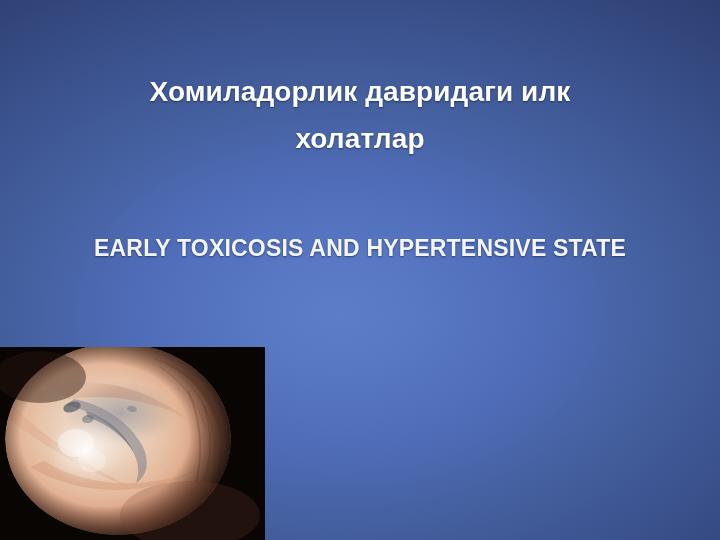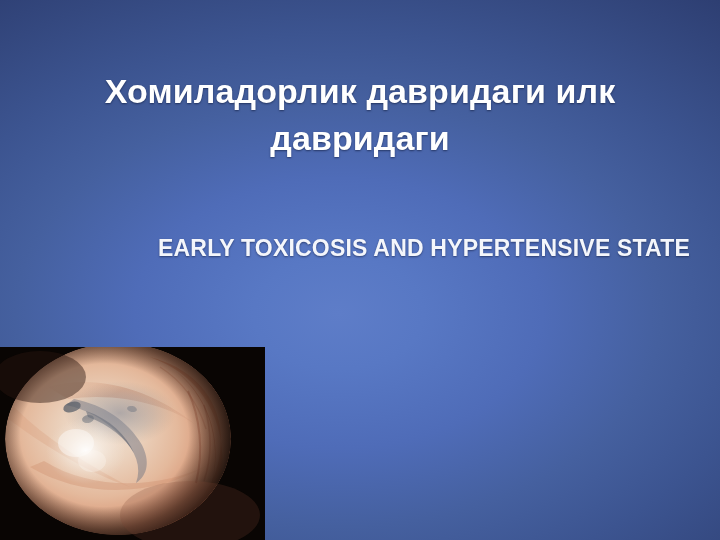--- a/index.html
+++ b/index.html
@@ -33,21 +33,21 @@
   #title-block {
     position: absolute;
     left: 30px;
     top: 68px;
     width: 660px;
     text-align: center;
     pointer-events: none;
   }
   .title-line {
     color: #ffffff;
-    font-size: 34px;
+    font-size: 28px;
     font-weight: bold;
     line-height: 47px;
     letter-spacing: 0.1px;
     white-space: nowrap;
     text-shadow: 0 1px 2px rgba(10,18,48,0.55);
   }
   #subtitle-block {
     position: absolute;
     left: 30px;
     top: 233px;
@@ -56,21 +56,20 @@
     pointer-events: none;
   }
   .subtitle-line {
     color: #f4f6fb;
     font-size: 23px;
     font-weight: bold;
     line-height: 30px;
     letter-spacing: 0.2px;
     white-space: nowrap;
     text-shadow: 0 1px 2px rgba(10,18,48,0.5);
-    text-align: right;
   }
 
   
   #photo {
     position: absolute;
     left: 0;
     top: 347px;
     width: 265px;
     height: 193px;
     overflow: hidden;
@@ -78,21 +77,21 @@
   }
   #photo svg { display: block; width: 265px; height: 193px; }
 </style>
 </head>
 <body>
 
 <div id="slide">
 
   <div id="title-block">
     <div class="title-line">Хомиладорлик давридаги илк</div>
-    <div class="title-line">давридаги</div>
+    <div class="title-line">холатлар</div>
   </div>
 
   <div id="subtitle-block">
     <div class="subtitle-line">EARLY TOXICOSIS AND HYPERTENSIVE STATE</div>
   </div>
 
   <div id="photo">
     <svg viewBox="0 0 265 193" preserveAspectRatio="none">
       <defs>
         <radialGradient id="gTissue" cx="42%" cy="46%" r="66%">

